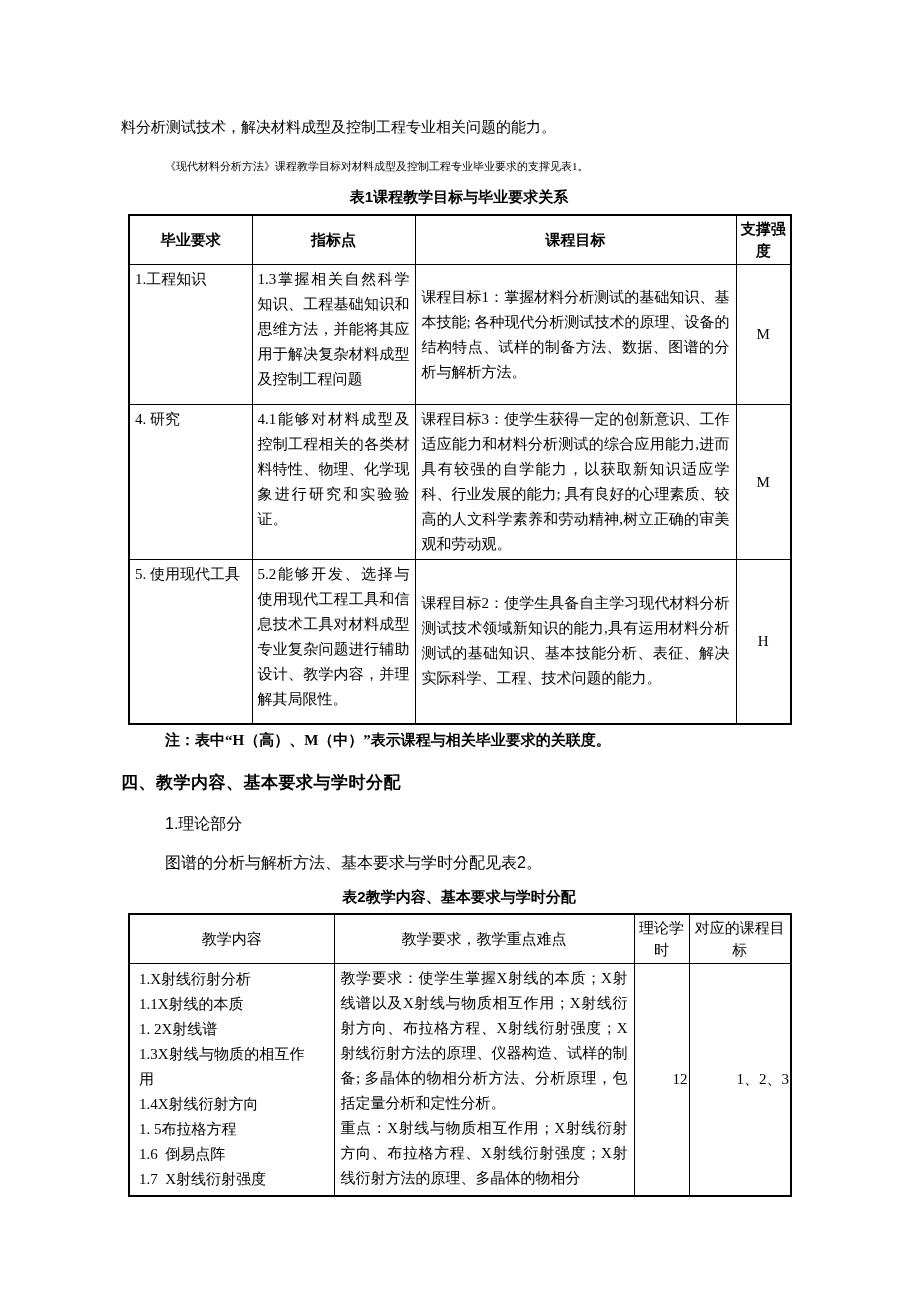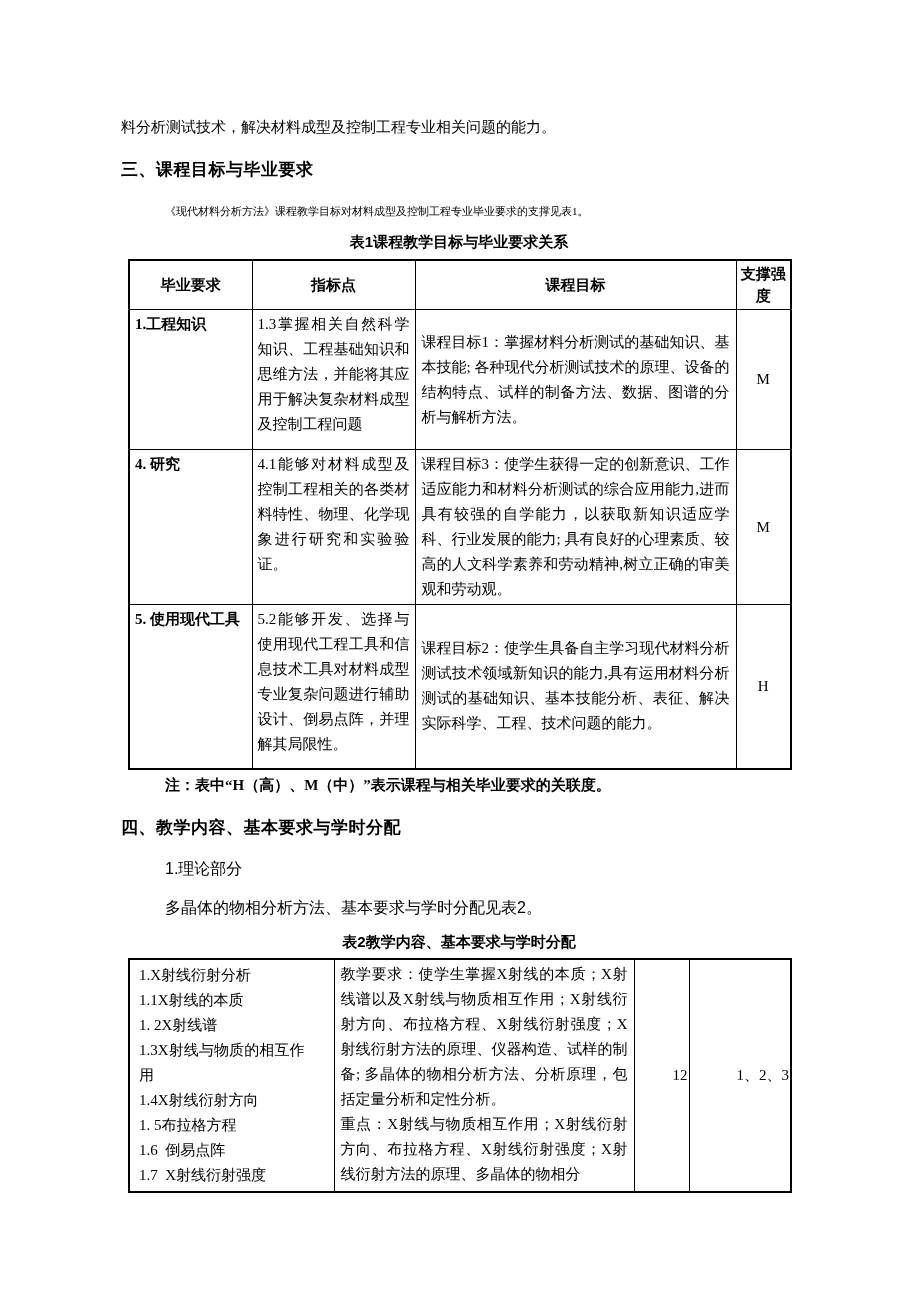--- a/index.html
+++ b/index.html
@@ -35,39 +35,38 @@
   td, th { font-size:15px; line-height:25px; overflow:hidden; }
 
   th { font-weight:bold; text-align:center; vertical-align:middle; line-height:22px; padding:2px 2px; }
   #table2 th { font-weight:normal; }
   .t1-head { height:42px; }
   .t2-head { height:46px; }
 
   .t1-r1 { height:140px; } .t1-r2 { height:152px; } .t1-r3 { height:164px; }
   .t2-r1 { height:230px; }
 
-  .cell-req  { font-weight:bold; vertical-align:top; padding:2px 5px; }
+  .cell-req  { font-weight:normal; vertical-align:top; padding:2px 5px; }
   .cell-ind  { vertical-align:top; text-align:justify; padding:2px 5px; }
   .cell-obj  { vertical-align:middle; text-align:justify; padding:2px 6px; }
   .cell-str  { vertical-align:middle; text-align:center; }
   .cell-content { vertical-align:top; padding:3px 29px 3px 9px; }
   .t2-line { white-space:pre-wrap; text-align:justify; line-height:25px; }
   .cell-teach { vertical-align:top; text-align:justify; padding:2px 6px; }
   .cell-num { vertical-align:middle; text-align:right; }
 
   .note-line { font-weight:bold; font-size:15px; line-height:20px; margin:5px 0 0 44px; }
 </style>
 </head>
 <body>
 
 <div class="page">
 
   <p class="cont-line">料分析测试技术，解决材料成型及控制工程专业相关问题的能力。</p>
 
-  <h2 class="sec-heading">三、课程目标与毕业要求</h2>
 
   <p class="body-para">《现代材料分析方法》课程教学目标对材料成型及控制工程专业毕业要求的支撑见表1。</p>
 
   <div class="table-caption">表1课程教学目标与毕业要求关系</div>
 
   <table id="table1">
     <colgroup>
       <col style="width:123px">
         <col style="width:163px">
         <col style="width:321px">
@@ -87,45 +86,51 @@
       <td class="cell-str">M</td>
     </tr>
     <tr class="t1-r2">
       <td class="cell-req">4. 研究</td>
       <td class="cell-ind">4.1能够对材料成型及控制工程相关的各类材料特性、物理、化学现象进行研究和实验验证。</td>
       <td class="cell-obj">课程目标3：使学生获得一定的创新意识、工作适应能力和材料分析测试的综合应用能力,进而具有较强的自学能力，以获取新知识适应学科、行业发展的能力; 具有良好的心理素质、较高的人文科学素养和劳动精神,树立正确的审美观和劳动观。</td>
       <td class="cell-str">M</td>
     </tr>
     <tr class="t1-r3">
       <td class="cell-req">5. 使用现代工具</td>
-      <td class="cell-ind">5.2能够开发、选择与使用现代工程工具和信息技术工具对材料成型专业复杂问题进行辅助设计、倒易点阵，并理解其局限性。</td>
+      <td class="cell-ind">5.2能够开发、选择与使用现代工程工具和信息技术工具对材料成型专业复杂问题进行辅助设计、教学内容，并理解其局限性。</td>
       <td class="cell-obj">课程目标2：使学生具备自主学习现代材料分析测试技术领域新知识的能力,具有运用材料分析测试的基础知识、基本技能分析、表征、解决实际科学、工程、技术问题的能力。</td>
       <td class="cell-str">H</td>
     </tr>
   </tbody>
     </table>
 
   <p class="note-line">注：表中“H（高）、M（中）”表示课程与相关毕业要求的关联度。</p>
 
   <h2 class="sec-heading">四、教学内容、基本要求与学时分配</h2>
 
   <p class="sans-para">1.理论部分</p>
 
-  <p class="sans-para">多晶体的物相分析方法、基本要求与学时分配见表2。</p>
+  <p class="sans-para">图谱的分析与解析方法、基本要求与学时分配见表2。</p>
 
   <div class="table-caption cap2">表2教学内容、基本要求与学时分配</div>
 
   <table id="table2">
     <colgroup>
       <col style="width:205px">
         <col style="width:300px">
         <col style="width:55px">
         <col style="width:102px">
     </colgroup>
     <tbody>
+        <tr class="t2-head">
+      <th>教学内容</th>
+      <th>教学要求，教学重点难点</th>
+      <th>理论学时</th>
+      <th>对应的课程目标</th>
+    </tr>
     <tr class="t2-r1">
       <td class="cell-content">
         <div class="t2-line">1.X射线衍射分析</div>
         <div class="t2-line">1.1X射线的本质</div>
         <div class="t2-line">1. 2X射线谱</div>
         <div class="t2-line">1.3X射线与物质的相互作用</div>
         <div class="t2-line">1.4X射线衍射方向</div>
         <div class="t2-line">1. 5布拉格方程</div>
         <div class="t2-line">1.6  倒易点阵</div>
         <div class="t2-line">1.7  X射线衍射强度</div>

